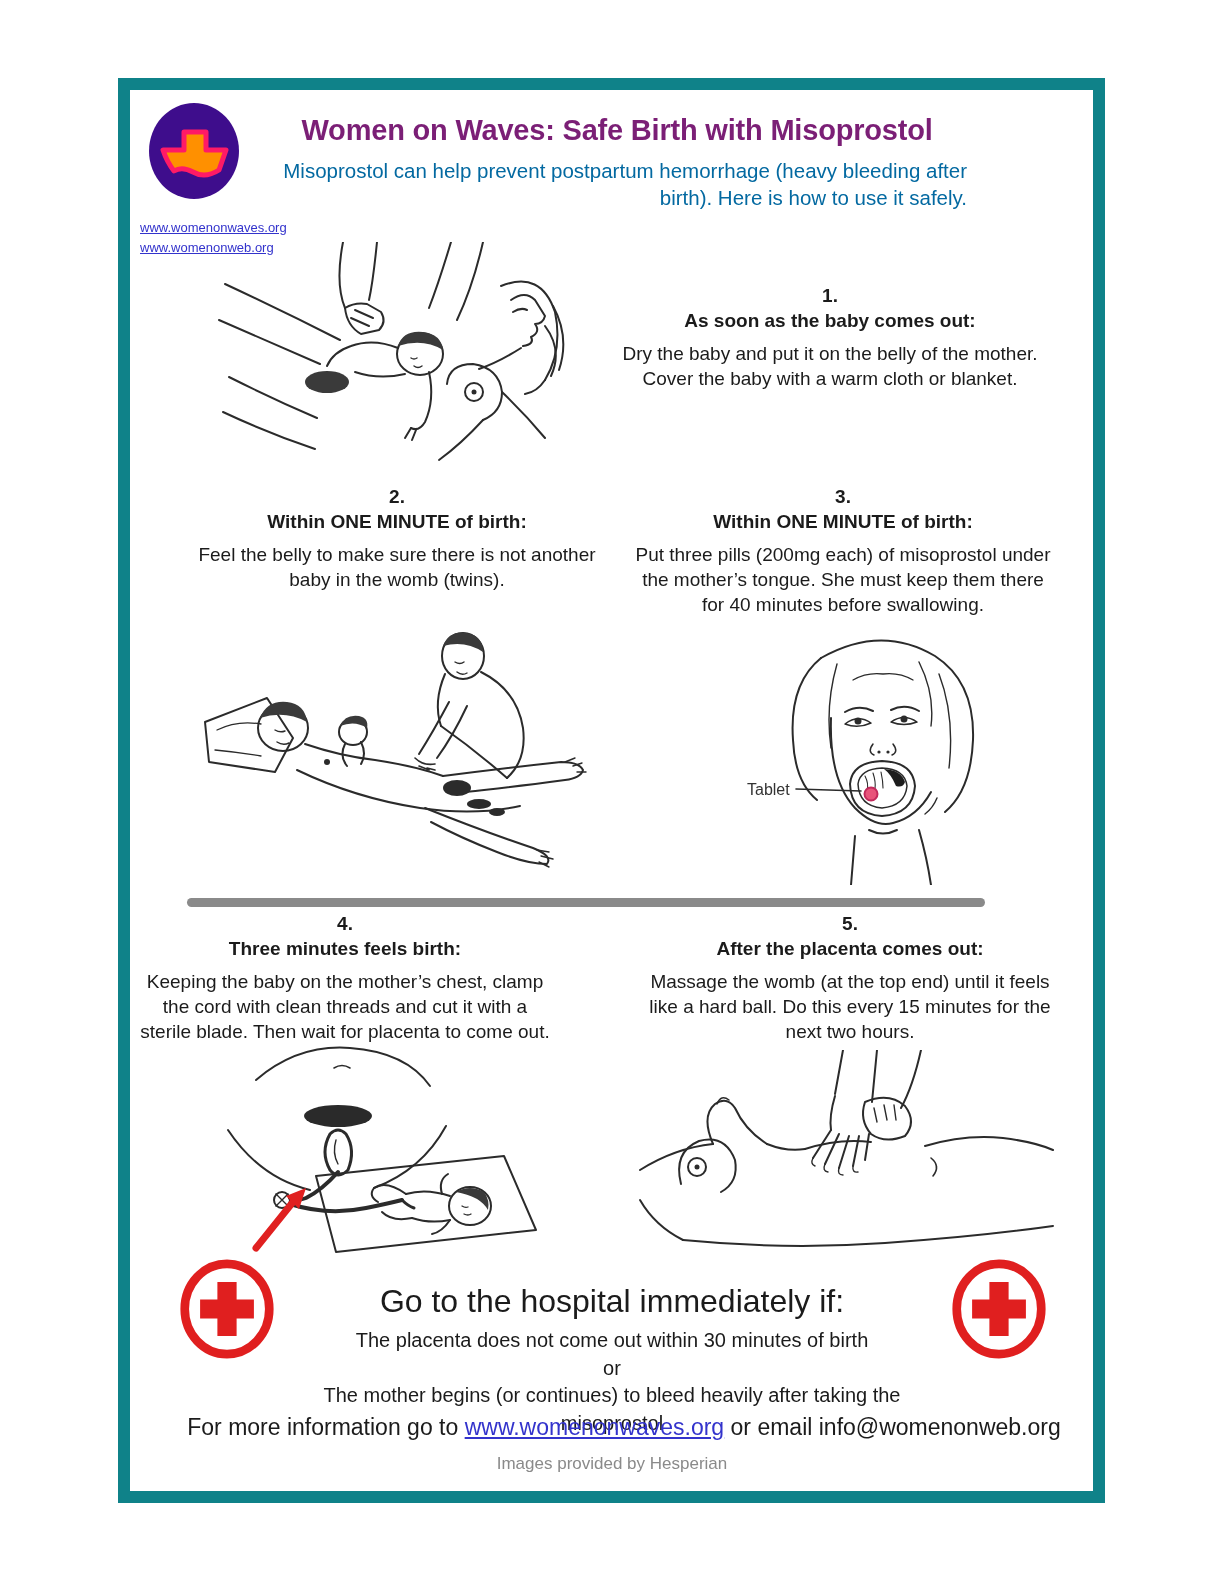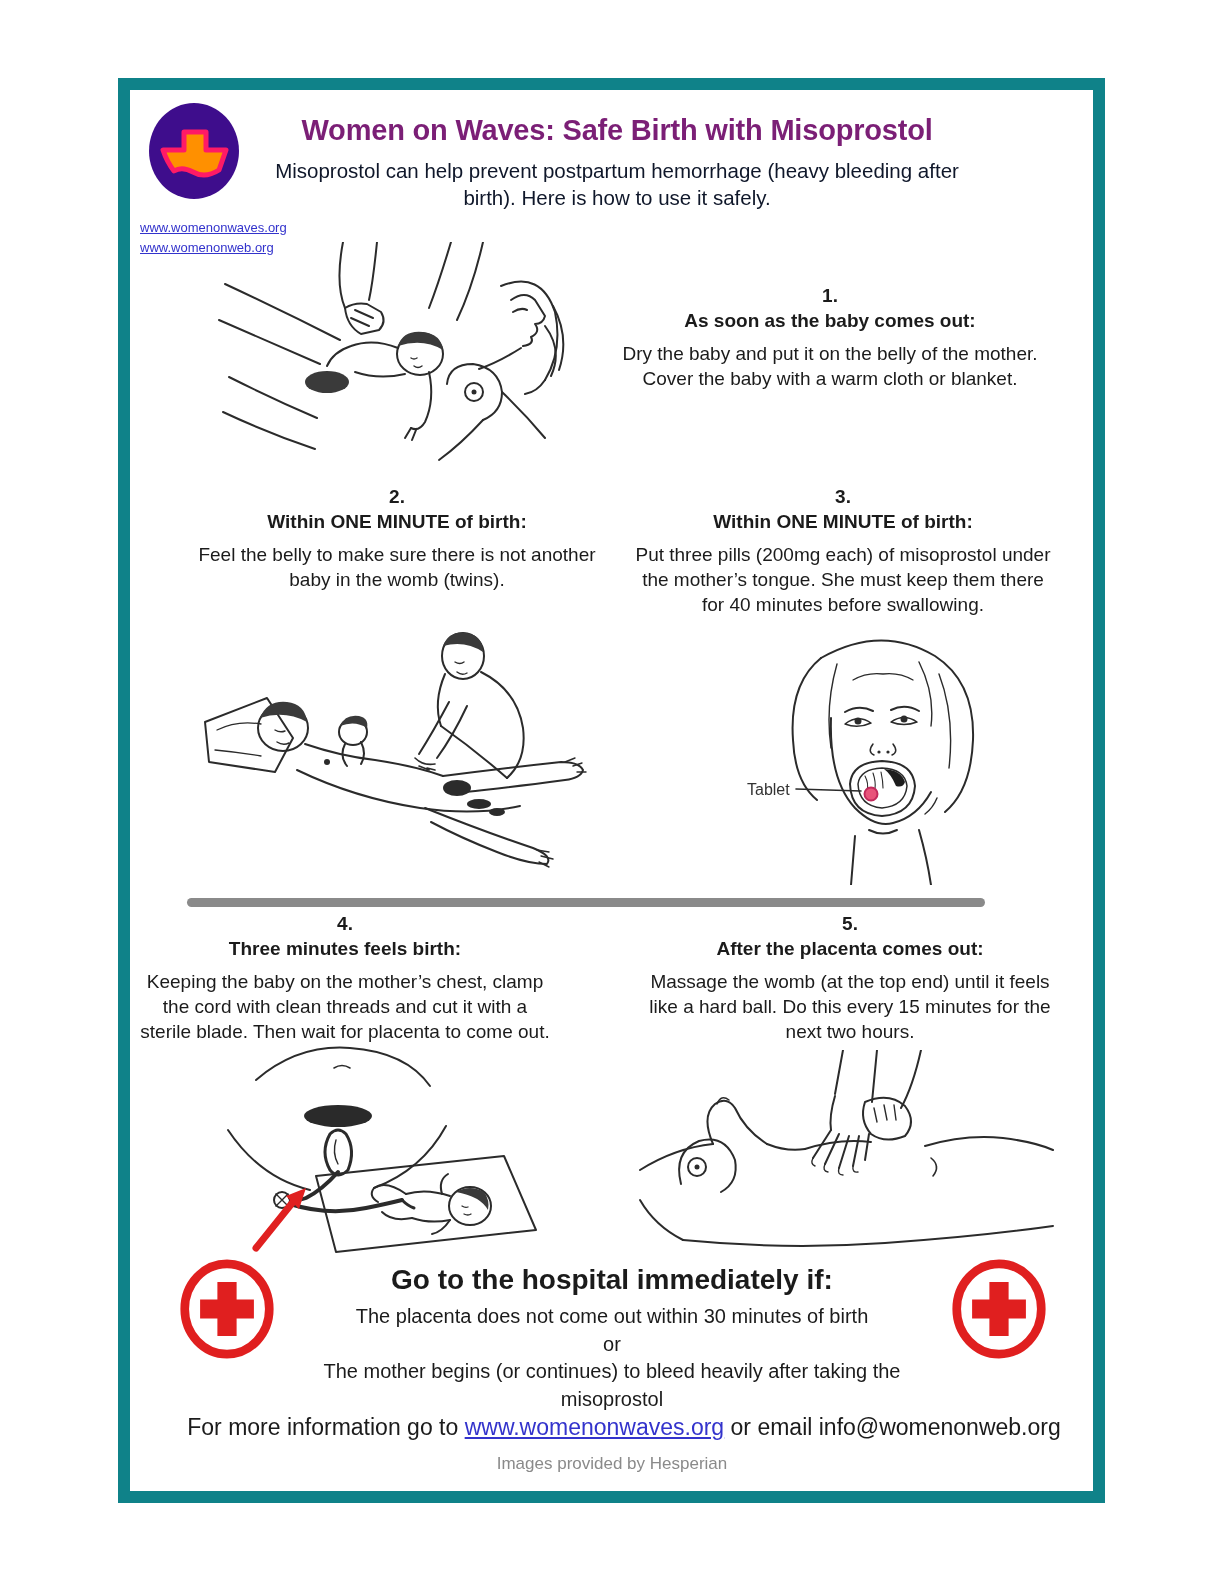--- a/index.html
+++ b/index.html
@@ -10,34 +10,34 @@
   .frame{
     position:absolute;left:118px;top:78px;width:987px;height:1425px;
     border:12px solid #0f8289;background:#ffffff;box-sizing:border-box;
   }
   .abs{position:absolute;}
   .doc-title{
     left:257px;top:114px;width:720px;text-align:center;
     font-size:29px;font-weight:bold;color:#7b1f76;letter-spacing:-0.2px;
   }
   .doc-subtitle{
-    left:267px;top:157px;width:700px;text-align:center;
-    font-size:20.5px;color:#0f172a;line-height:1.33;
+    left:267px;top:157px;width:700px;text-align:right;
+    font-size:20.5px;color:#0369a1;line-height:1.33;
   }
   .top-links{left:140px;top:218px;font-size:13px;line-height:1.5;}
   a.link{color:#3333cc;text-decoration:underline;cursor:pointer;display:block;}
   a.link-inline{color:#3333cc;text-decoration:underline;cursor:pointer;display:inline;}
   .step{text-align:center;font-size:19px;line-height:1.33;color:#1b1b1b;}
   .step .num,.step .heading{font-weight:bold;}
   .step .heading{margin-bottom:7px;}
   .divider{
     left:187px;top:898px;width:798px;height:9px;background:#8a8a8a;border-radius:5px;
   }
   .warning{left:292px;top:1262px;width:640px;text-align:center;}
-  .warning .w-title{font-size:28px;font-weight:bold;line-height:1.25;margin-bottom:6px;}
+  .warning .w-title{font-size:32px;font-weight:normal;line-height:1.25;margin-bottom:6px;margin-top:19px;}
   .warning .w-line{font-size:20px;line-height:1.38;}
   .warning .w-or{font-size:20px;font-weight:normal;line-height:1.38;}
   .footer-info{left:132px;top:1414px;width:964px;text-align:center;font-size:23px;margin-left:10px;}
   .credit{left:130px;top:1454px;width:964px;text-align:center;font-size:17px;color:#8a8a8a;}
   svg{display:block;}
   text{font-family:"Liberation Sans",sans-serif;}
 </style>
 </head>
 <body>
 

